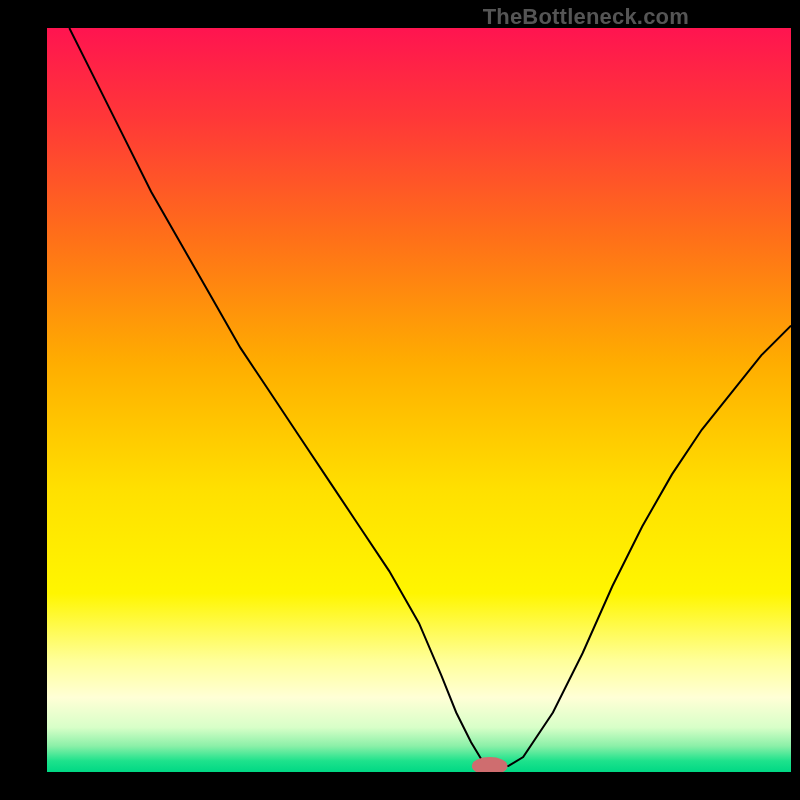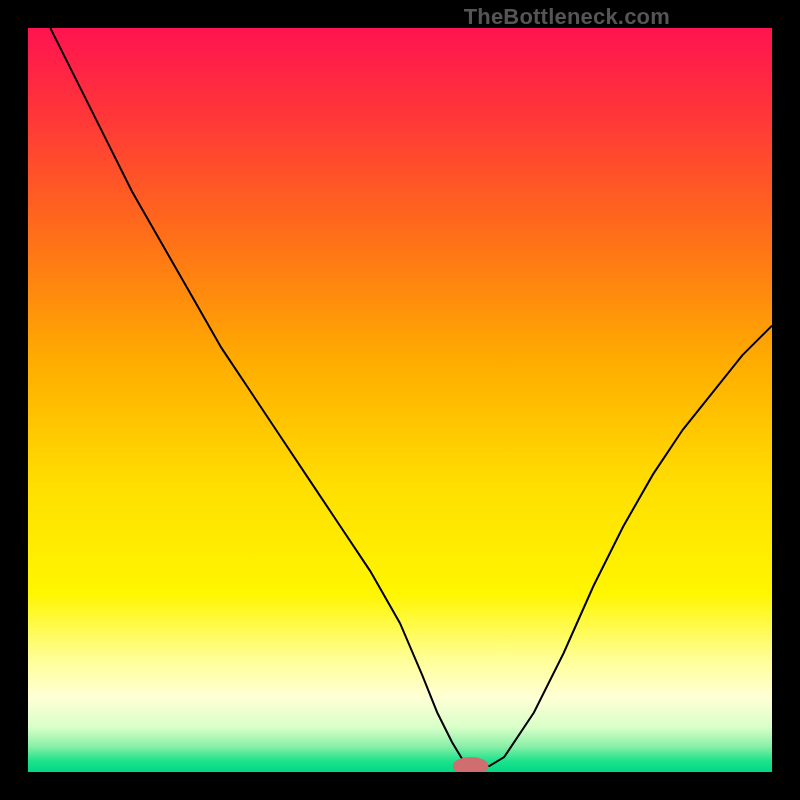--- a/index.html
+++ b/index.html
@@ -9,20 +9,21 @@
     height: 800px;
     background: #000;
     font-family: Arial, Helvetica, sans-serif;
     overflow: hidden;
   }
   .frame {
     position: relative;
     width: 680px;
     height: 800px;
     background: #000;
+    margin-left: 19px;
   }
   .watermark {
     position: absolute;
     top: 4px;
     right: 10px;
     color: #555;
     font-size: 22px;
     font-weight: bold;
     letter-spacing: 0.2px;
     z-index: 5;

